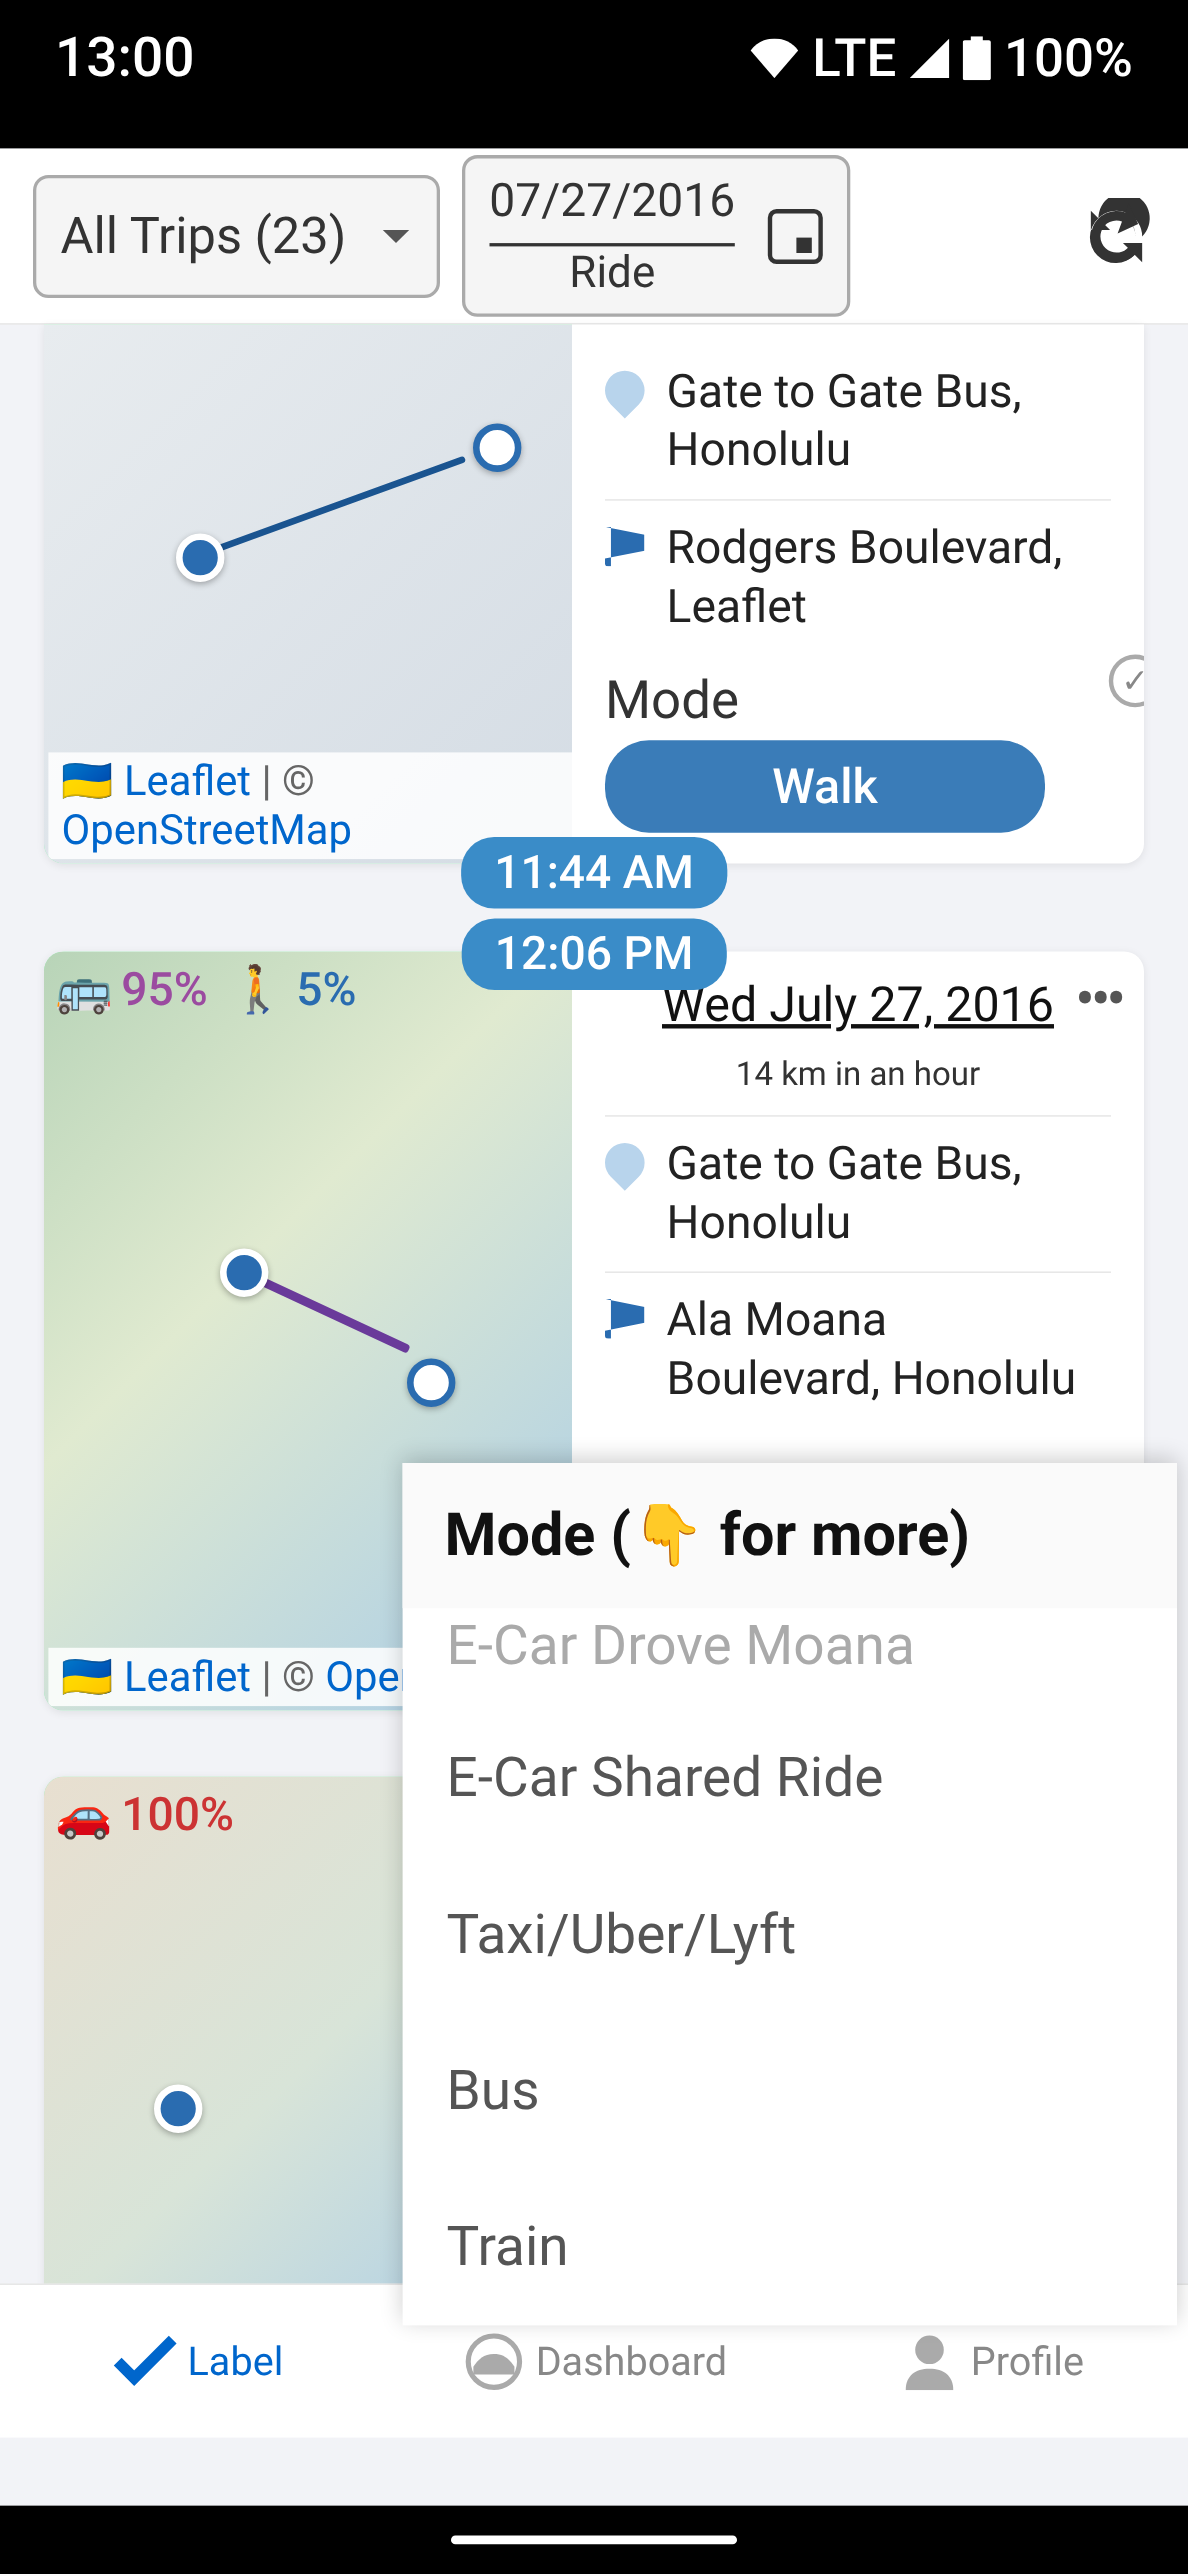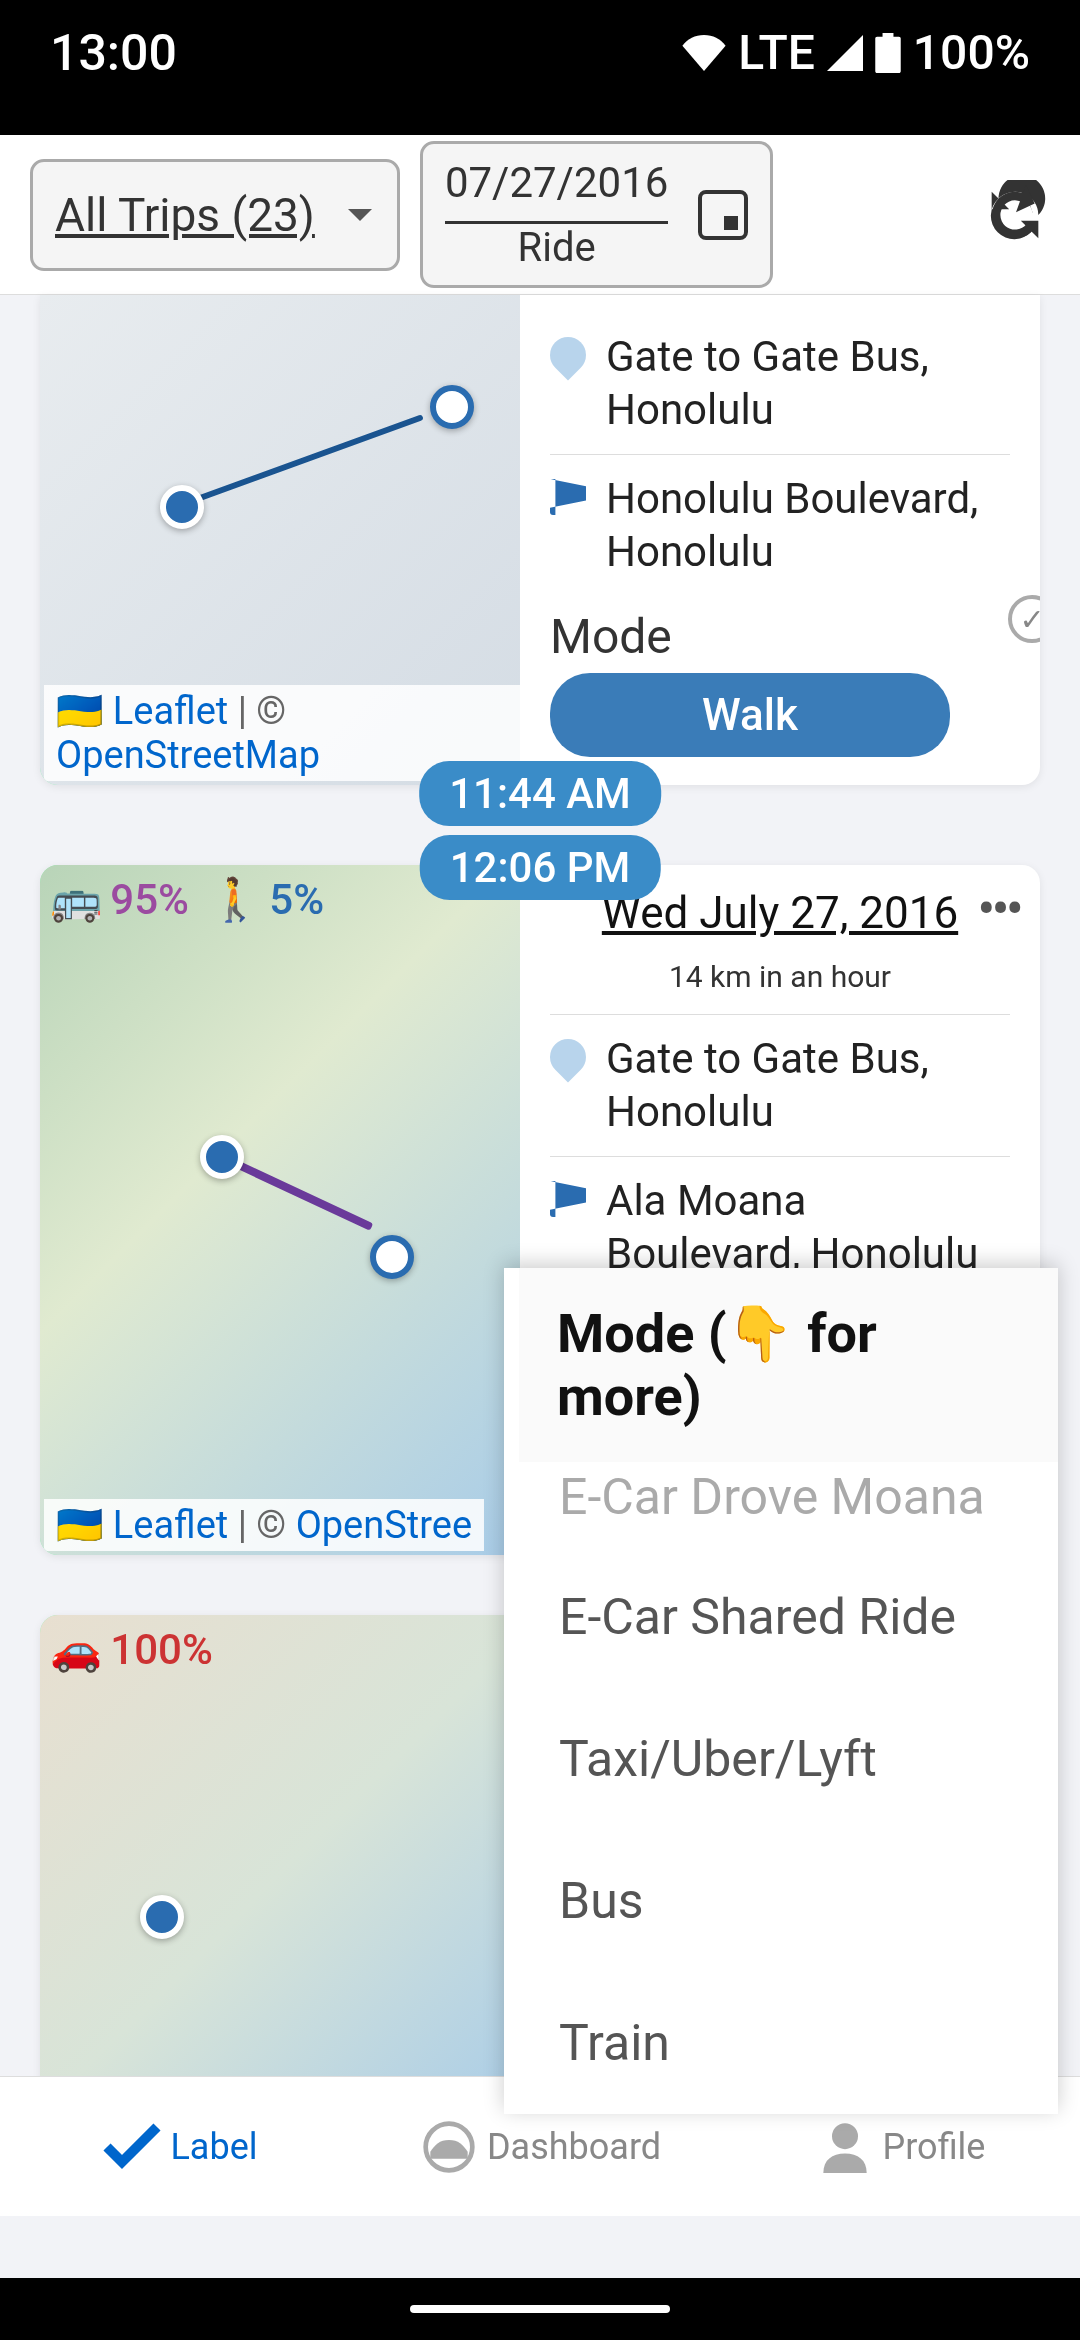--- a/index.html
+++ b/index.html
@@ -5,21 +5,21 @@
     * { margin: 0; padding: 0; box-sizing: border-box; font-family: -apple-system, BlinkMacSystemFont, 'Segoe UI', Roboto, sans-serif; }
     body { width: 1080px; height: 2340px; background: #000; overflow: hidden; position: relative; }
     
     .status-bar { height: 135px; background: #000; color: #fff; display: flex; align-items: center; justify-content: space-between; padding: 0 50px 30px 50px; }
     .status-time { font-size: 50px; font-weight: 500; }
     .status-right { display: flex; align-items: center; gap: 12px; font-size: 48px; font-weight: 500; }
     
     .app-content { background: #f2f3f7; height: 2143px; position: relative; overflow: hidden; }
     
     .toolbar { background: #fff; height: 160px; display: flex; align-items: center; padding: 0 30px; gap: 20px; border-bottom: 1px solid #ddd; }
-    .filter-btn { border: 3px solid #aaa; border-radius: 14px; padding: 26px 22px; font-size: 46px; color: #333; display: flex; align-items: center; gap: 30px; background: #f5f5f5; text-decoration: underline; }
+    .filter-btn { border: 3px solid #aaa; border-radius: 14px; padding: 26px 22px; font-size: 46px; color: #333; display: flex; align-items: center; gap: 30px; background: #f5f5f5; }
     .filter-btn .chev { font-size: 36px; color: #555; }
     .date-btn { border: 3px solid #aaa; border-radius: 14px; padding: 14px 22px; font-size: 42px; color: #333; display: flex; align-items: center; gap: 30px; background: #f5f5f5; }
     .date-col { text-align: center; }
     .date-top { border-bottom: 3px solid #333; padding-bottom: 14px; }
     .date-bot { font-size: 40px; }
     .cal-icon { width: 50px; height: 50px; border: 4px solid #333; border-radius: 8px; position: relative; }
     .cal-icon::after { content: ''; position: absolute; right: 6px; bottom: 6px; width: 14px; height: 14px; background: #333; }
     .refresh-btn { margin-left: auto; width: 70px; height: 70px; }
     
     .trip-card { background: #fff; border-radius: 18px; margin: 0 40px 60px 40px; position: relative; box-shadow: 0 2px 8px rgba(0,0,0,0.08); overflow: hidden; display: flex; }
@@ -50,21 +50,21 @@
     .loc-icon { width: 36px; height: 36px; flex-shrink: 0; margin-top: 6px; }
     .loc-icon.start { background: #b8d4ec; border-radius: 50% 50% 50% 0; transform: rotate(-45deg); }
     .loc-icon.end { background: #2a6cb0; clip-path: polygon(0 0, 100% 20%, 100% 60%, 0 80%, 0 100%, 15% 100%, 15% 0); border-radius: 3px; }
     .loc-text { font-size: 42px; color: #222; line-height: 1.25; }
     .section-label { font-size: 48px; color: #333; margin-top: 12px; }
     .pill-btn { background: #3a7cb8; color: #fff; font-size: 44px; font-weight: 500; padding: 16px 40px; border-radius: 40px; text-align: center; margin-top: 8px; width: 400px; }
     .check-circ { position: absolute; right: -16px; top: 50%; width: 48px; height: 48px; border: 4px solid #aaa; border-radius: 50%; background: #fff; display: flex; align-items: center; justify-content: center; color: #888; font-size: 30px; }
     
     .time-label { position: absolute; background: #3a8cc8; color: #fff; font-size: 42px; font-weight: 500; padding: 8px 30px; border-radius: 30px; left: 50%; transform: translateX(-50%); z-index: 10; }
     
-    .popup { position: absolute; right: 22px; bottom: 164px; width: 554px; background: #fff; box-shadow: 0 -4px 20px rgba(0,0,0,0.2); z-index: 100; padding-left: 15px; }
+    .popup { position: absolute; right: 10px; bottom: 164px; width: 704px; background: #fff; box-shadow: 0 -4px 20px rgba(0,0,0,0.2); z-index: 100; }
     .popup-header { background: #fafafa; padding: 34px 38px; font-size: 54px; font-weight: 700; color: #111; }
     .popup-item { padding: 42px 40px; font-size: 50px; color: #555; }
     .popup-item.cut { color: #aaa; padding-top: 6px; padding-bottom: 20px; overflow: hidden; }
     
     .tab-bar { position: absolute; bottom: 62px; left: 0; right: 0; height: 140px; background: #fff; display: flex; border-top: 1px solid #ddd; }
     .tab-item { flex: 1; display: flex; flex-direction: row; align-items: center; justify-content: center; gap: 8px; font-size: 36px; color: #888; }
     .tab-item.active { color: #0066cc; }
     .tab-icon { width: 60px; height: 50px; display: flex; align-items: center; justify-content: center; }
     
     .bottom-bar { position: absolute; bottom: 0; left: 0; right: 0; height: 62px; background: #000; display: flex; align-items: center; justify-content: center; }
@@ -125,21 +125,21 @@
         <span class="leaf">Leaflet</span><span class="sep"> | © </span><span class="osm">OpenStreetMap</span>
       </div>
     </div>
     <div class="info-col">
       <div class="loc-row" style="border-top:none;">
         <div class="loc-icon start"></div>
         <div class="loc-text">Gate to Gate Bus, Honolulu</div>
       </div>
       <div class="loc-row">
         <div class="loc-icon end"></div>
-        <div class="loc-text">Honolulu Boulevard, Honolulu</div>
+        <div class="loc-text">Rodgers Boulevard, Leaflet</div>
       </div>
       <div class="section-label">Mode</div>
       <div class="pill-btn">Walk</div>
       <div class="section-label">Purpose</div>
 
       <div class="check-circ" style="top: 300px;">✓</div>
     </div>
   </div>
 
   <div class="time-label" style="top: 626px;">11:44 AM</div>

